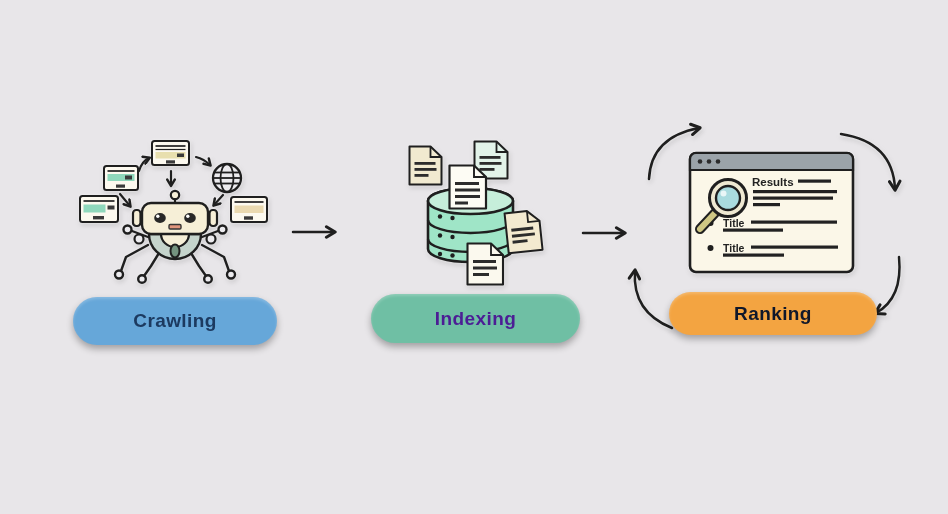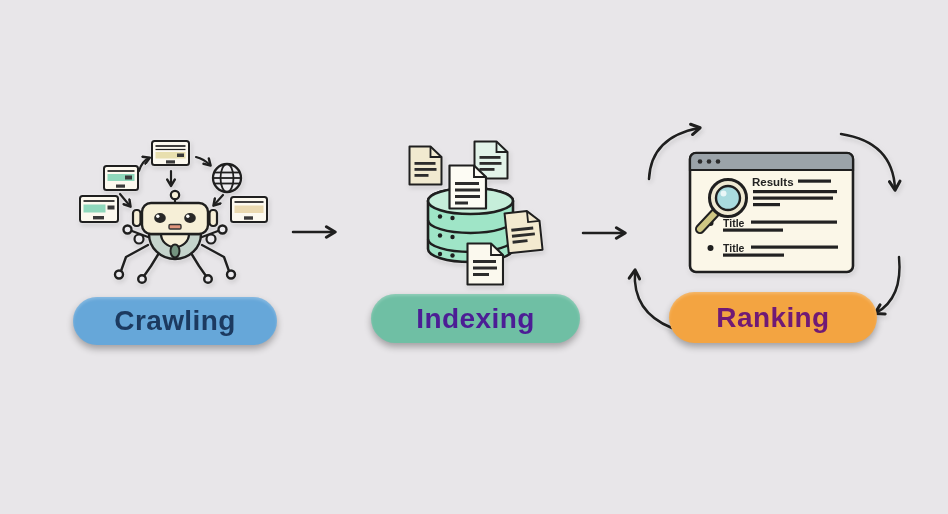--- a/index.html
+++ b/index.html
@@ -17,21 +17,21 @@
   .illustration {
     position:absolute;
     filter: drop-shadow(0 0 1.5px rgba(255,255,255,.85)) drop-shadow(1px 2px 2px rgba(0,0,0,.14));
   }
   .flow-arrow { position:absolute; }
   .pill {
     position:absolute;
     display:flex; align-items:center; justify-content:center;
     border-radius:999px;
     font-weight:700;
-    font-size:28px;
+    font-size:19px;
     letter-spacing:.4px;
     box-shadow:0 4px 7px rgba(0,0,0,.30), inset 0 2px 3px rgba(255,255,255,.22);
   }
   svg { font-family:"Liberation Sans", sans-serif; display:block; }
   svg text { user-select:none; }
 </style>
 </head>
 <body>
 
 <div class="canvas">
@@ -243,18 +243,18 @@
 
       <g>
         <line x1="100" y1="98" x2="85" y2="114" stroke="#1f1f1f" stroke-width="10" stroke-linecap="round"></line>
         <line x1="100" y1="98" x2="85" y2="114" stroke="#cfc784" stroke-width="6" stroke-linecap="round"></line>
         <circle cx="113" cy="83" r="18.5" fill="#efe9d2" stroke="#1f1f1f" stroke-width="3"></circle>
         <circle cx="113" cy="83" r="12" fill="#a9dbdf" stroke="#1f1f1f" stroke-width="2.4"></circle>
         <circle cx="108.5" cy="78.5" r="3" fill="rgba(255,255,255,0.75)"></circle>
       </g>
     </svg>
 
-    <div class="pill" style="left: 669px; top: 292px; width: 208px; height: 51px; background-color: rgb(243, 164, 65); color: #701a75;">
+    <div class="pill" style="left: 669px; top: 292px; width: 208px; height: 43px; background-color: rgb(243, 164, 65); color: #0f172a;">
       <span>Ranking</span>
     </div>
   </section>
 
 </div>
 
 </body></html>

